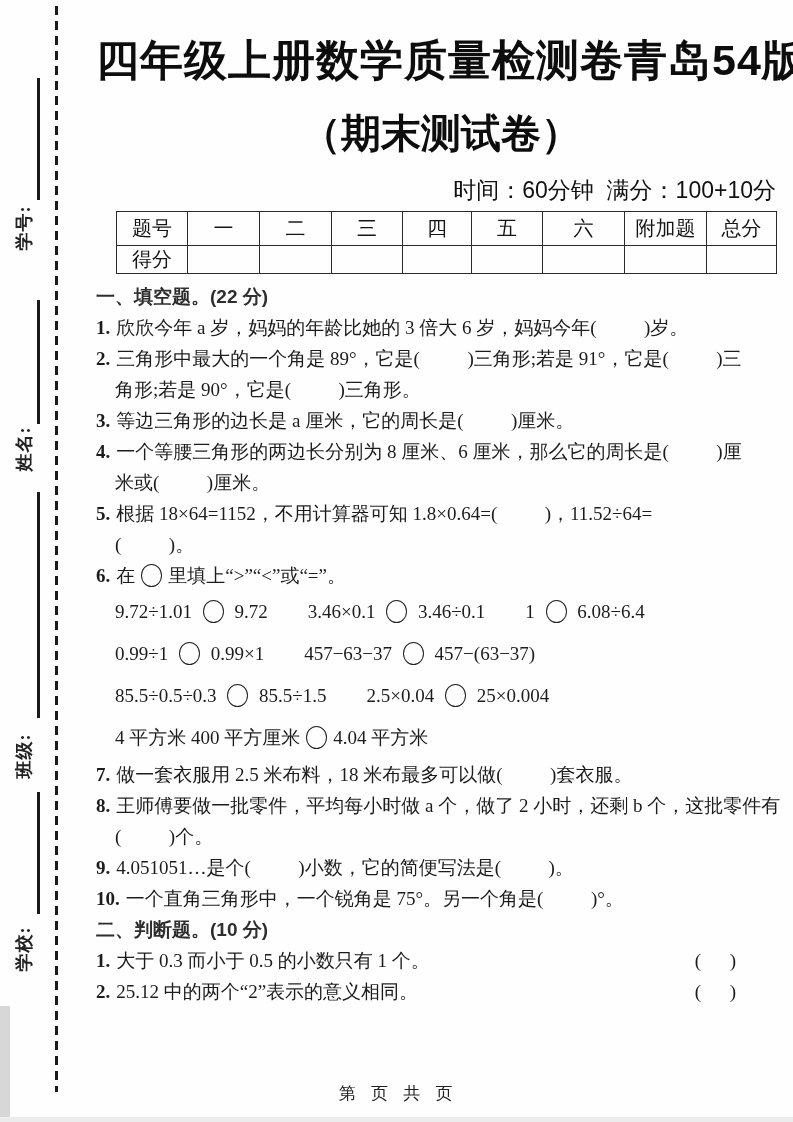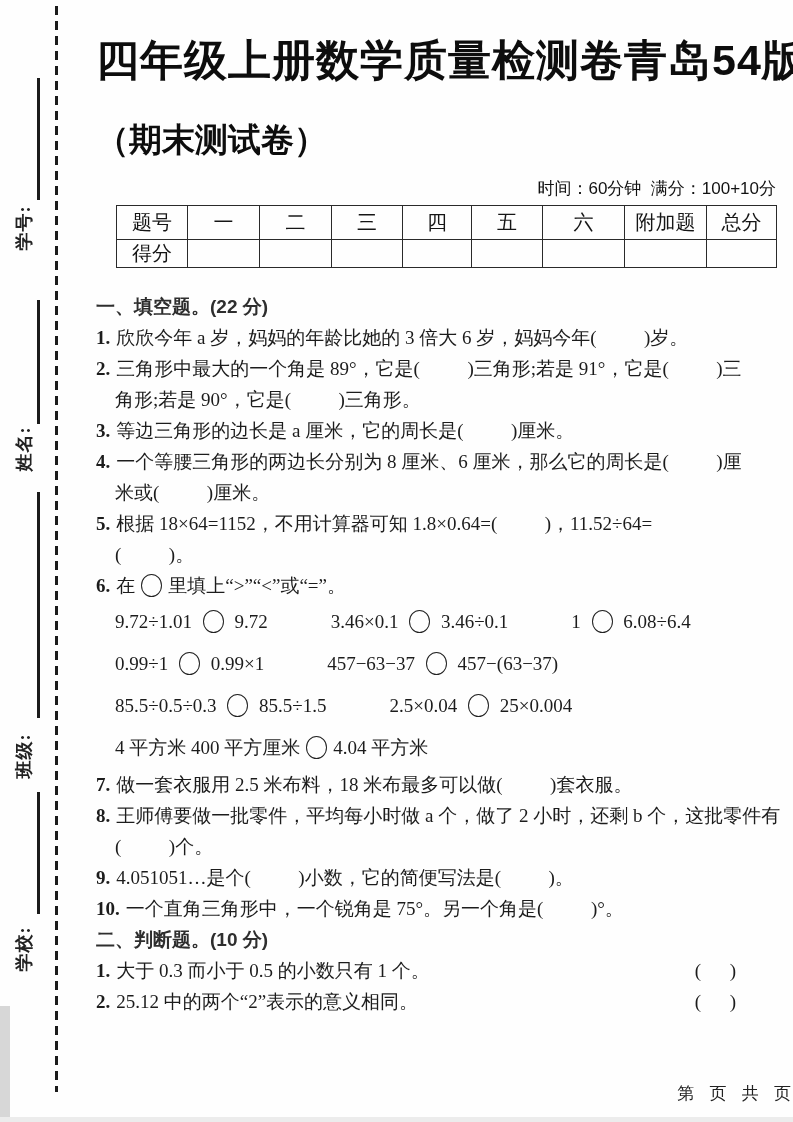--- a/index.html
+++ b/index.html
@@ -21,45 +21,45 @@
   .lab1 { top:216px; } .lab2 { top:437px; } .lab3 { top:744px; } .lab4 { top:937px; }
 
   
   .scan-shadow-left { position:absolute; left:0; top:1006px; width:10px; height:116px; background:#d7d7d7; }
   .scan-shadow-bottom { position:absolute; left:0; bottom:0; width:100%; height:5px; background:#ececec; }
 
   
   .content { position:absolute; left:96px; top:0; width:690px; }
   .title { margin-top:32px; text-align:center; font-family:"Liberation Sans","DejaVu Sans",sans-serif;
     font-weight:900; font-size:43px; letter-spacing:1px; color:#0d0d0d; white-space:nowrap; }
-  .subtitle { margin-top:28px; text-align:left; font-family:"Liberation Sans","DejaVu Sans",sans-serif;
-    font-weight:900; font-size:33px; color:#0d0d0d; }
-  .meta { margin-top:14px; text-align:right; font-size:17px; padding-right:10px;
+  .subtitle { margin-top:16px; text-align:center; font-family:"Liberation Sans","DejaVu Sans",sans-serif;
+    font-weight:900; font-size:40px; color:#0d0d0d; }
+  .meta { margin-top:14px; text-align:right; font-size:23px; padding-right:10px;
     font-family:"Liberation Sans","DejaVu Sans",sans-serif; color:#111; white-space:pre-wrap; }
 
   table.score-table { border-collapse:collapse; margin:5px 0 0 20px; table-layout:fixed;border-radius:15px; }
   table.score-table th, table.score-table td { border:1.8px solid #2a2a2a; text-align:center;
     font-weight:normal; font-size:20px; color:#151515; padding:0; }
   table.score-table thead tr { height:34px; }
   table.score-table tbody tr { height:27px; }
 
   
-  .sections { margin-top:23px; width:690px; }
+  .sections { margin-top:7px; width:690px; }
   .section-heading { font-family:"Liberation Sans","DejaVu Sans",sans-serif; font-weight:700;
     font-size:19px; color:#2e2e2e; line-height:31px; white-space:pre-wrap; }
   .q-line { position:relative; line-height:31px; font-size:19px; white-space:pre-wrap; }
   .q-num { font-weight:bold; margin-right:6px; }
   .q-cont { padding-left:19px; }
   .q-tail { position:absolute; right:50px; top:0; white-space:pre-wrap; }
-  .cmp-row { display:flex; gap:63px; padding-left:19px; line-height:42px; font-size:19px;text-align:right; }
+  .cmp-row { display:flex; gap:40px; padding-left:19px; line-height:42px; font-size:19px;text-align:right; }
   .cmp-item { white-space:pre-wrap; }
   .cmp-circle { display:inline-block; width:21px; height:23px; border:1.6px solid #222;
     border-radius:50%; vertical-align:-5px; margin:0 6px; }
 
-  .footer { position:absolute; left:0; top:1082px; width:100%; text-align:right;
+  .footer { position:absolute; left:0; top:1082px; width:100%; text-align:center;
     font-size:17px; color:#222; word-spacing:7px; letter-spacing:2px; }
 </style>
 </head>
 <body>
 
 <div class="page">
 
   <div class="cut-line"></div>
   <div class="write-seg seg1"></div>
   <div class="write-seg seg2"></div>

